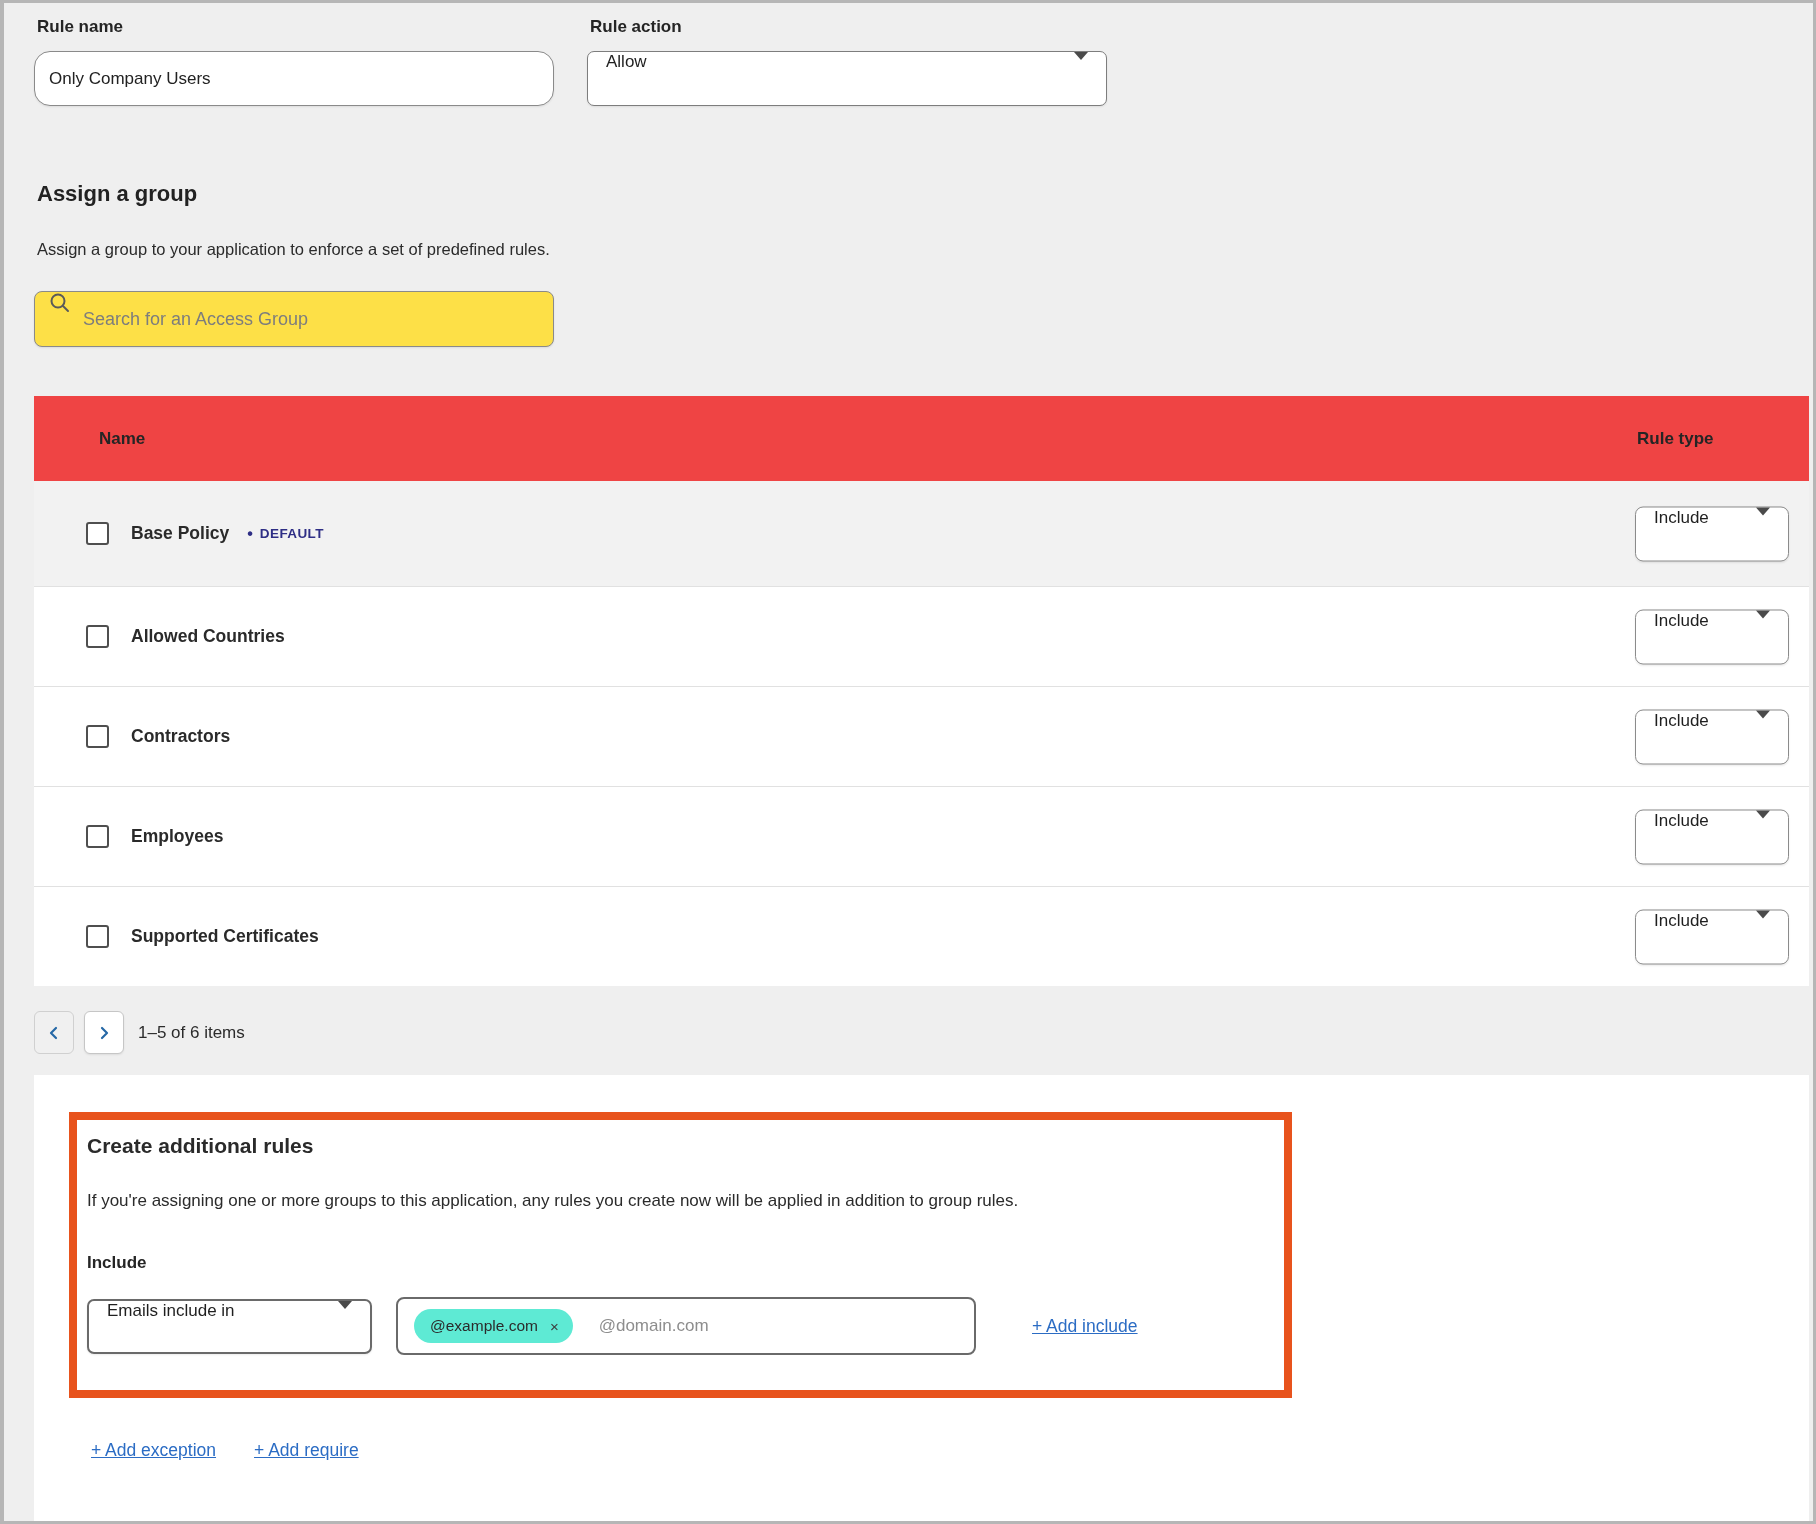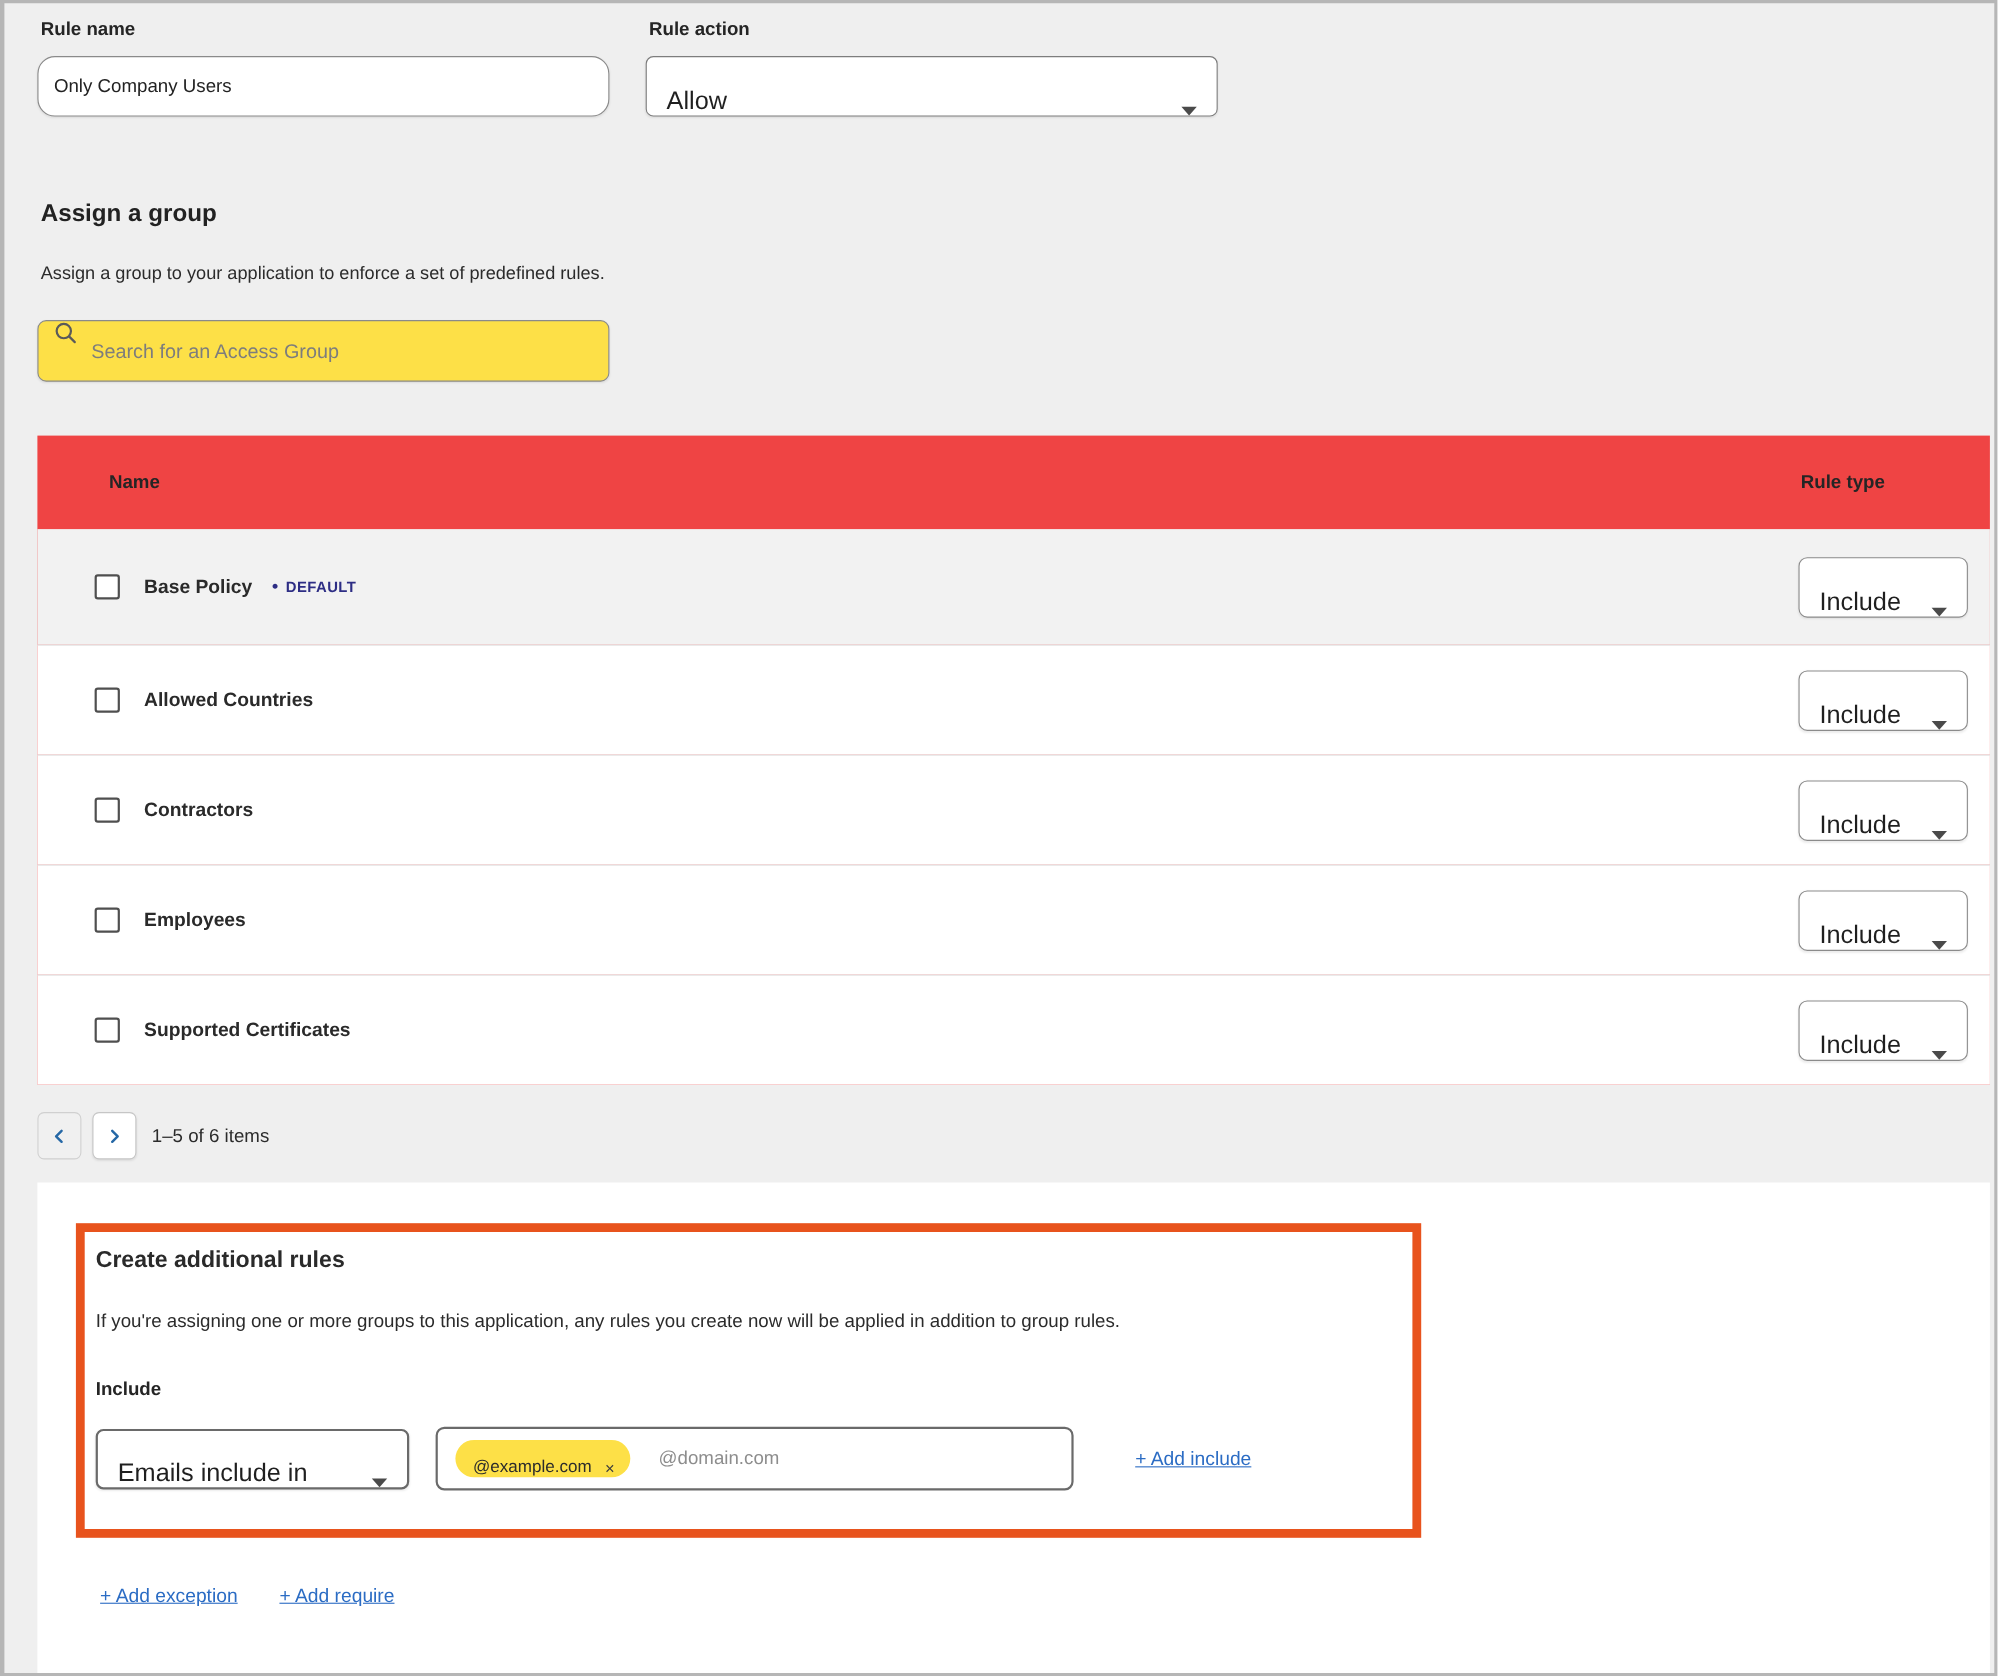--- a/index.html
+++ b/index.html
@@ -25,22 +25,22 @@
     font-size:17px; color:#222; padding:0 14px;
     font-family: "Liberation Sans", "DejaVu Sans", sans-serif;
     box-shadow: 0 1px 2px rgba(0,0,0,0.08);
     outline:none;
   }
   #input-rule-name { left:30px; top:48px; }
 
   .dropdown {
     position:absolute; background:#fff;
     border:1.5px solid #7d7d7d; border-radius:7px;
-    display:flex; align-items:flex-end; justify-content:space-between;
-    padding:0 18px; font-size:23px; color:#1f1f1f; cursor:pointer;
+    display:flex; align-items:flex-start; justify-content:space-between;
+    padding:0 18px; font-size:17px; color:#1f1f1f; cursor:pointer;
     box-shadow: 0 1px 2px rgba(0,0,0,0.08);
   }
   #dd-rule-action { left:583px; top:48px; width:520px; height:55px; }
 
   .caret {
     width:0; height:0; flex:0 0 auto;
     border-left:7px solid transparent; border-right:7px solid transparent;
     border-top:8px solid #4a4a4a;
   }
 
@@ -112,22 +112,22 @@
 
   .controls { margin-top:24px; display:flex; align-items:center; }
   .dropdown.condition { position:relative; width:285px; height:55px; border-color:#6a6a6a; border-width:2px; }
 
   .tag-input {
     margin-left:24px; width:580px; height:58px;
     border:2px solid #6a6a6a; border-radius:8px; background:#fff;
     display:flex; align-items:center; padding-left:16px;
   }
   .tag-pill {
-    background:#fde047; border-radius:17px; height:34px;
-    display:flex; align-items:flex-end; gap:12px; padding:0 14px 0 16px;
+    background:#5eead4; border-radius:17px; height:34px;
+    display:flex; align-items:center; gap:12px; padding:0 14px 0 16px;
     font-size:15.5px; color:#2b2b2b; flex:0 0 auto;
   }
   .tag-x { font-size:15px; color:#3c3c3c; cursor:pointer; line-height:1; }
   .tag-input input {
     border:none; outline:none; margin-left:26px; flex:1; font-size:17px;
     font-family:"Liberation Sans","DejaVu Sans",sans-serif; color:#333; background:transparent;
   }
   .tag-input input::placeholder { color:#8d8d8d; }
 
   .link { color:#2b6cc4; text-decoration:underline; font-size:17.5px; cursor:pointer; }

